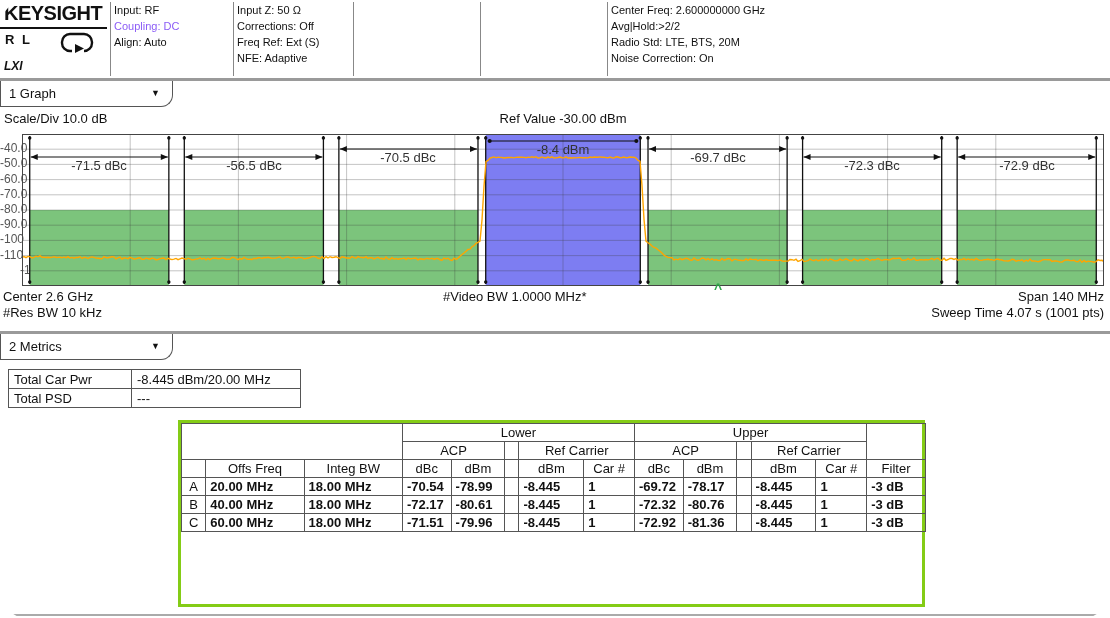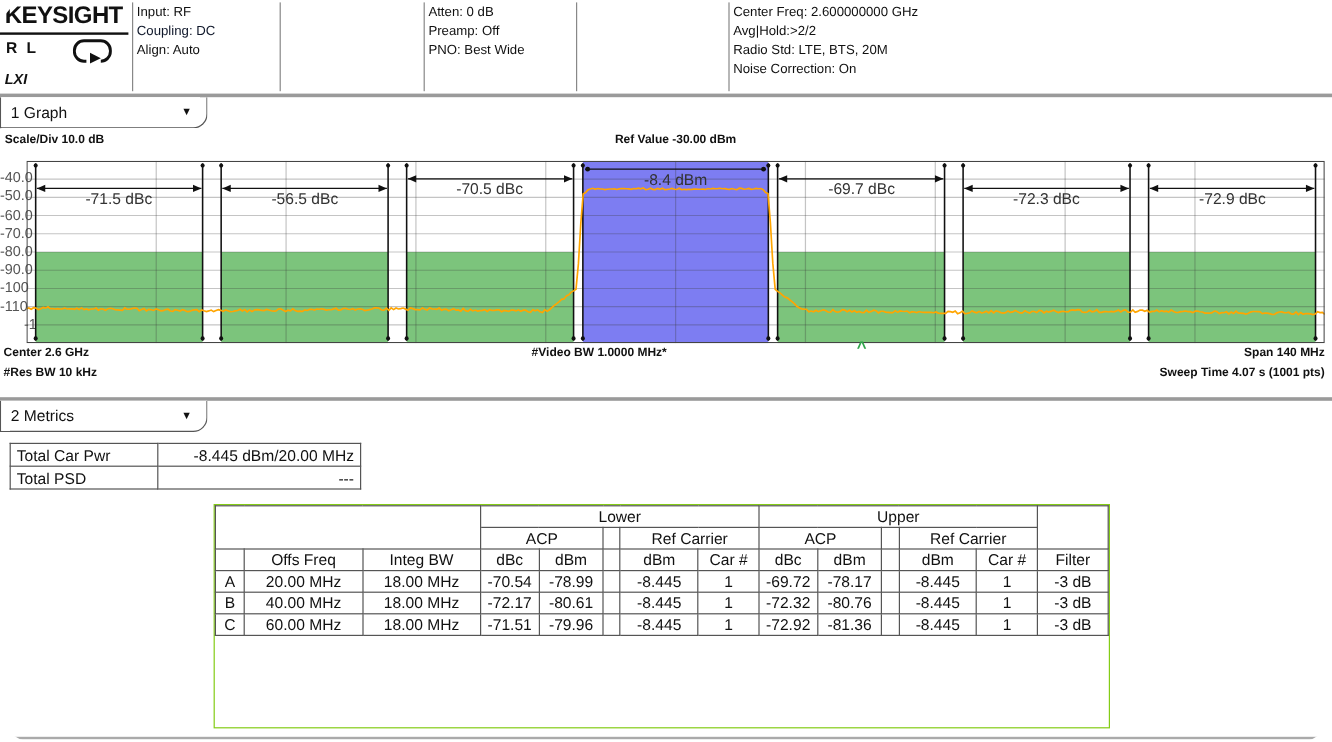--- a/index.html
+++ b/index.html
@@ -13,36 +13,36 @@
   .mode{position:absolute;left:5px;top:32px;font-size:13px;font-weight:bold;letter-spacing:2px;}
   .lxi{position:absolute;left:4px;top:59px;font-size:12px;font-weight:bold;font-style:italic;}
   .sweepicon{position:absolute;left:60px;top:32px;}
   .hdr-divider{position:absolute;left:0;width:1110px;height:3px;background:#9a9a9a;}
   
   .dropdown{position:absolute;left:0;width:173px;height:26px;border:1px solid #555;border-top:none;
             border-radius:0 0 12px 0;background:#fff;font-size:13px;display:flex;align-items:center;
             padding-left:8px;box-sizing:border-box;cursor:default;}
   .dropdown .arr{position:absolute;right:12px;top:7px;font-size:9px;color:#111;}
   
-  .bold14{font-weight:bold;font-size:10px;}
+  .bold14{font-weight:normal;font-size:13px;}
   .ytick{position:absolute;left:0;width:20px;text-align:right;font-size:12px;color:#555;}
   .reg-label{position:absolute;width:90px;text-align:center;font-size:13px;color:#333;}
   .caret{position:absolute;font-size:14px;font-weight:bold;color:#2FA54A;}
   
   .mtable{position:absolute;left:8px;top:369px;border-collapse:collapse;font-size:13px;}
   .mtable td{border:1px solid #555;height:18px;padding:0 5px;}
   .mtable td.lab{width:112px;}
-  .mtable td.val{width:158px;text-align:right;margin-top:21px;}
-  
-  #acp-wrap{position:absolute;left:178px;top:420px;width:747px;height:187px;border:1px solid #84cc16;
+  .mtable td.val{width:158px;text-align:left;margin-top:21px;}
+  
+  #acp-wrap{position:absolute;left:178px;top:420px;width:747px;height:187px;border:3px solid #84cc16;
             box-sizing:border-box;}
   #acp{border-collapse:collapse;table-layout:fixed;width:745px;font-size:13px;}
   #acp td{border:1px solid #555;height:17px;padding:0 4px;text-align:center;white-space:nowrap;
           overflow:hidden;}
-  #acp td.num{text-align:center;}
+  #acp td.num{text-align:left;font-weight:bold;}
   .accent{}
 </style>
 </head>
 <body>
 
 <div id="screen">
 
   <div>
     <div class="brand">KEYSIGHT</div>
     <div class="brand-rule"></div>
@@ -58,27 +58,28 @@
   </div>
 
   <div class="vline" style="left:110px"></div>
   <div class="vline" style="left:233px"></div>
   <div class="vline" style="left:353px"></div>
   <div class="vline" style="left:480px"></div>
   <div class="vline" style="left:607px"></div>
 
   <div class="hdr-col" style="left:114px">
     <div>Input: RF</div>
-    <div class="accent" style="color: #0f172a;">Coupling: DC</div>
+    <div class="accent" style="color: #8b5cf6;">Coupling: DC</div>
     <div>Align: Auto</div>
   </div>
-  <div class="hdr-col" style="left:357px">
-    <div>Atten: 0 dB</div>
-    <div>Preamp: Off</div>
-    <div>PNO: Best Wide</div>
+  <div class="hdr-col" style="left:237px">
+    <div>Input Z: 50 Ω</div>
+    <div>Corrections: Off</div>
+    <div>Freq Ref: Ext (S)</div>
+    <div>NFE: Adaptive</div>
   </div>
   <div class="hdr-col" style="left:611px">
     <div>Center Freq: 2.600000000 GHz</div>
     <div>Avg|Hold:&gt;2/2</div>
     <div>Radio Std: LTE, BTS, 20M</div>
     <div>Noise Correction: On</div>
   </div>
 
   <div class="hdr-divider" style="top:78px"></div>
 

